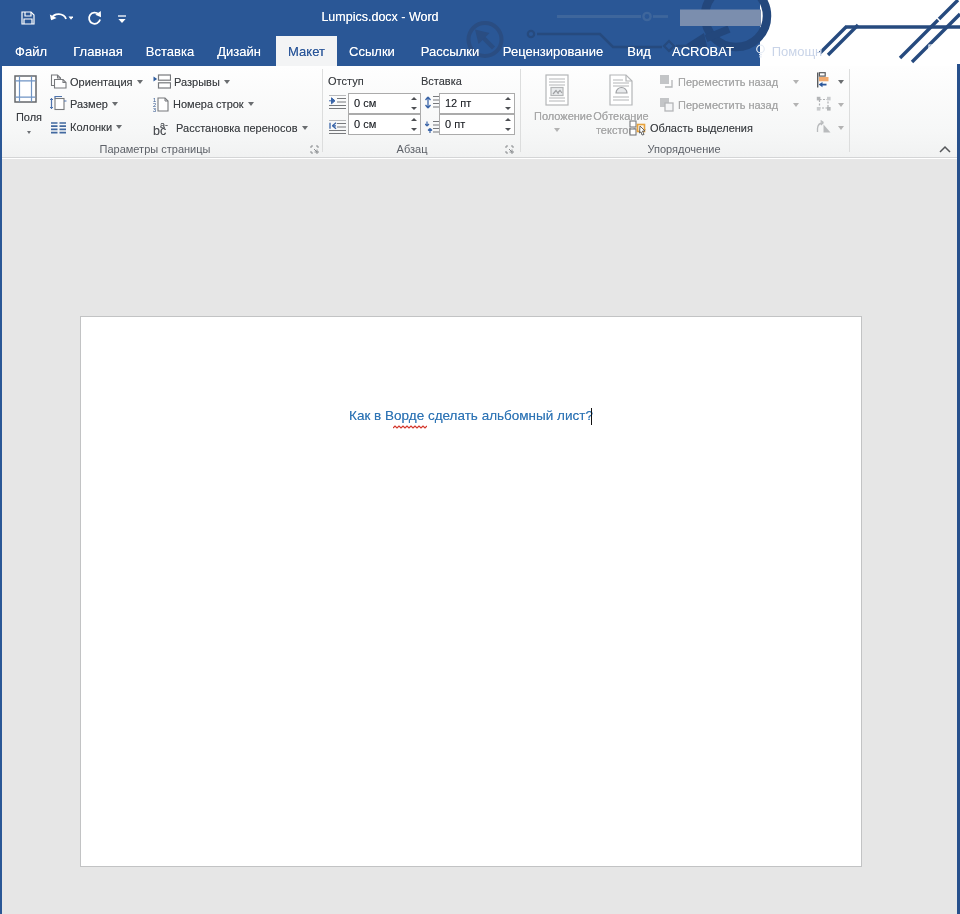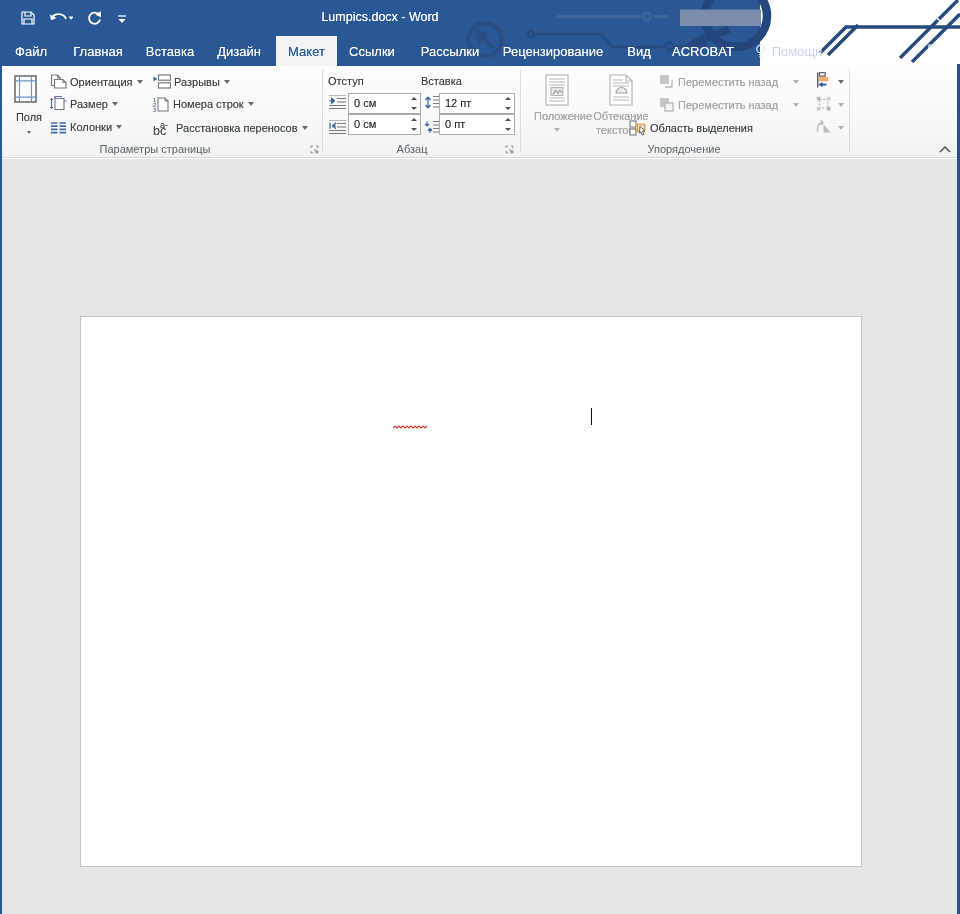--- a/index.html
+++ b/index.html
@@ -342,20 +342,21 @@
     <div class="glabel" style="left:684px;">Упорядочение</div>
     <div class="vsep" style="left:849px;"></div>
 
     <svg class="abs" style="left:939px; top:79px;" width="12" height="8" viewBox="0 0 12 8" fill="none" stroke="#55575a" stroke-width="1.5">
       <path d="M1 7 L6 2 L11 7"></path>
     </svg>
   </div>
 
   <div id="docarea">
     <div id="page">
+      <div id="heading">Как в Ворде сделать альбомный лист?</div>
       <svg class="abs" style="left:312px; top:108px;" width="34" height="4" viewBox="0 0 34 4">
         <path d="M0 3 L2 1 L4 3 L6 1 L8 3 L10 1 L12 3 L14 1 L16 3 L18 1 L20 3 L22 1 L24 3 L26 1 L28 3 L30 1 L32 3 L34 1" stroke="#d4372c" stroke-width="1.2" fill="none"></path>
       </svg>
       <div class="abs" style="left:510px; top:91px; width:1px; height:17px; background:#111;"></div>
     </div>
   </div>
   <div id="bl"></div>
   <div id="br"></div>
 </div>
 

